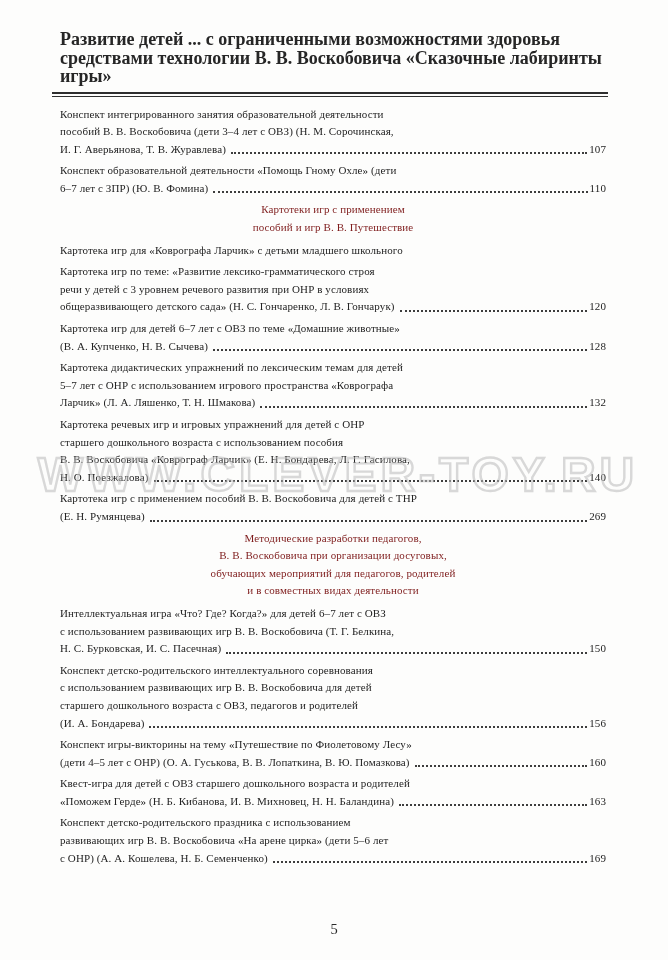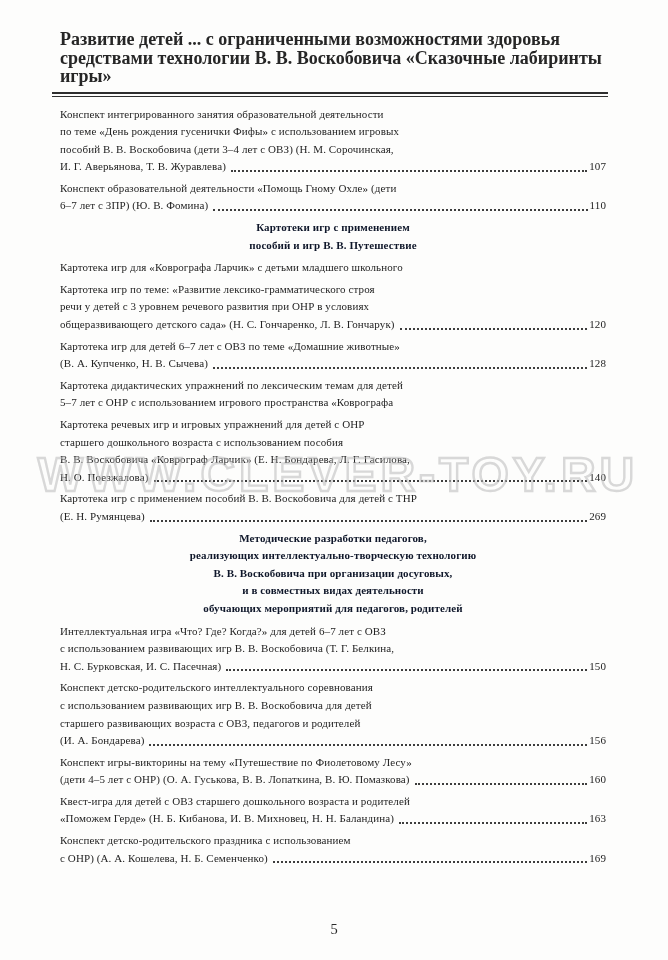--- a/index.html
+++ b/index.html
@@ -43,22 +43,22 @@
   .ltext { white-space: nowrap; }
   .dots {
     flex: 1 1 auto;
     min-width: 14px;
     border-bottom: 2px dotted #3d3d3d;
     margin: 0 2px 4px 5px;
   }
   .pnum { white-space: nowrap; }
   .sec {
     text-align: center;
-    font-weight: bold;
-    color: #0f172a;
+    font-weight: normal;
+    color: #7f1d1d;
     margin: 3px 0 5px 0;
   }
   .watermark {
     position: absolute;
     top: 444px;
     left: 4px;
     width: 668px;
     text-align: center;
     font-family: "Liberation Sans", "DejaVu Sans", sans-serif;
     font-weight: bold;
@@ -90,21 +90,20 @@
     <div class="running-header">
       <div>Развитие детей ... с ограниченными возможностями здоровья</div>
       <div>средствами технологии В. В. Воскобовича «Сказочные лабиринты игры»</div>
     </div>
     <div class="double-rule"></div>
 
     <div class="toc">
 
       <div class="entry">
         <div class="line">Конспект интегрированного занятия образовательной деятельности</div>
-        <div class="line">по теме «День рождения гусенички Фифы» с использованием игровых</div>
         <div class="line">пособий В. В. Воскобовича (дети 3–4 лет с ОВЗ) (Н. М. Сорочинская,</div>
         <div class="lastline">
           <span class="ltext">И. Г. Аверьянова, Т. В. Журавлева)</span>
           <span class="dots"></span>
           <span class="pnum">107</span>
         </div>
       </div>
 
       <div class="entry">
         <div class="line">Конспект образовательной деятельности «Помощь Гному Охле» (дети</div>
@@ -139,20 +138,25 @@
         <div class="lastline">
           <span class="ltext">(В. А. Купченко, Н. В. Сычева)</span>
           <span class="dots"></span>
           <span class="pnum">128</span>
         </div>
       </div>
 
       <div class="entry">
         <div class="line">Картотека дидактических упражнений по лексическим темам для детей</div>
         <div class="line">5–7 лет с ОНР с использованием игрового пространства «Коврографа</div>
+        <div class="lastline">
+          <span class="ltext">Ларчик» (Л. А. Ляшенко, Т. Н. Шмакова)</span>
+          <span class="dots"></span>
+          <span class="pnum">132</span>
+        </div>
       </div>
 
       <div class="entry">
         <div class="line">Картотека речевых игр и игровых упражнений для детей с ОНР</div>
         <div class="line">старшего дошкольного возраста с использованием пособия</div>
         <div class="line">В. В. Воскобовича «Коврограф Ларчик» (Е. Н. Бондарева, Л. Г. Гасилова,</div>
         <div class="lastline">
           <span class="ltext">Н. О. Поезжалова)</span>
           <span class="dots"></span>
           <span class="pnum">140</span>
@@ -163,40 +167,39 @@
         <div class="line">Картотека игр с применением пособий В. В. Воскобовича для детей с ТНР</div>
         <div class="lastline">
           <span class="ltext">(Е. Н. Румянцева)</span>
           <span class="dots"></span>
           <span class="pnum">269</span>
         </div>
       </div>
 
       <div class="sec">
         <div>Методические разработки педагогов,</div>
-        <div>реализующих интеллектуально-творческую технологию</div>
         <div>В. В. Воскобовича при организации досуговых,</div>
+        <div>обучающих мероприятий для педагогов, родителей</div>
         <div>и в совместных видах деятельности</div>
-        <div>обучающих мероприятий для педагогов, родителей</div>
       </div>
 
       <div class="entry">
         <div class="line">Интеллектуальная игра «Что? Где? Когда?» для детей 6–7 лет с ОВЗ</div>
         <div class="line">с использованием развивающих игр В. В. Воскобовича (Т. Г. Белкина,</div>
         <div class="lastline">
           <span class="ltext">Н. С. Бурковская, И. С. Пасечная)</span>
           <span class="dots"></span>
           <span class="pnum">150</span>
         </div>
       </div>
 
       <div class="entry">
         <div class="line">Конспект детско-родительского интеллектуального соревнования</div>
         <div class="line">с использованием развивающих игр В. В. Воскобовича для детей</div>
-        <div class="line">старшего развивающих возраста с ОВЗ, педагогов и родителей</div>
+        <div class="line">старшего дошкольного возраста с ОВЗ, педагогов и родителей</div>
         <div class="lastline">
           <span class="ltext">(И. А. Бондарева)</span>
           <span class="dots"></span>
           <span class="pnum">156</span>
         </div>
       </div>
 
       <div class="entry">
         <div class="line">Конспект игры-викторины на тему «Путешествие по Фиолетовому Лесу»</div>
         <div class="lastline">
@@ -210,20 +213,21 @@
         <div class="line">Квест-игра для детей с ОВЗ старшего дошкольного возраста и родителей</div>
         <div class="lastline">
           <span class="ltext">«Поможем Герде» (Н. Б. Кибанова, И. В. Михновец, Н. Н. Баландина)</span>
           <span class="dots"></span>
           <span class="pnum">163</span>
         </div>
       </div>
 
       <div class="entry">
         <div class="line">Конспект детско-родительского праздника с использованием</div>
+        <div class="line">развивающих игр В. В. Воскобовича «На арене цирка» (дети 5–6 лет</div>
         <div class="lastline">
           <span class="ltext">с ОНР) (А. А. Кошелева, Н. Б. Семенченко)</span>
           <span class="dots"></span>
           <span class="pnum">169</span>
         </div>
       </div>
 
     </div>
   </div>
 

